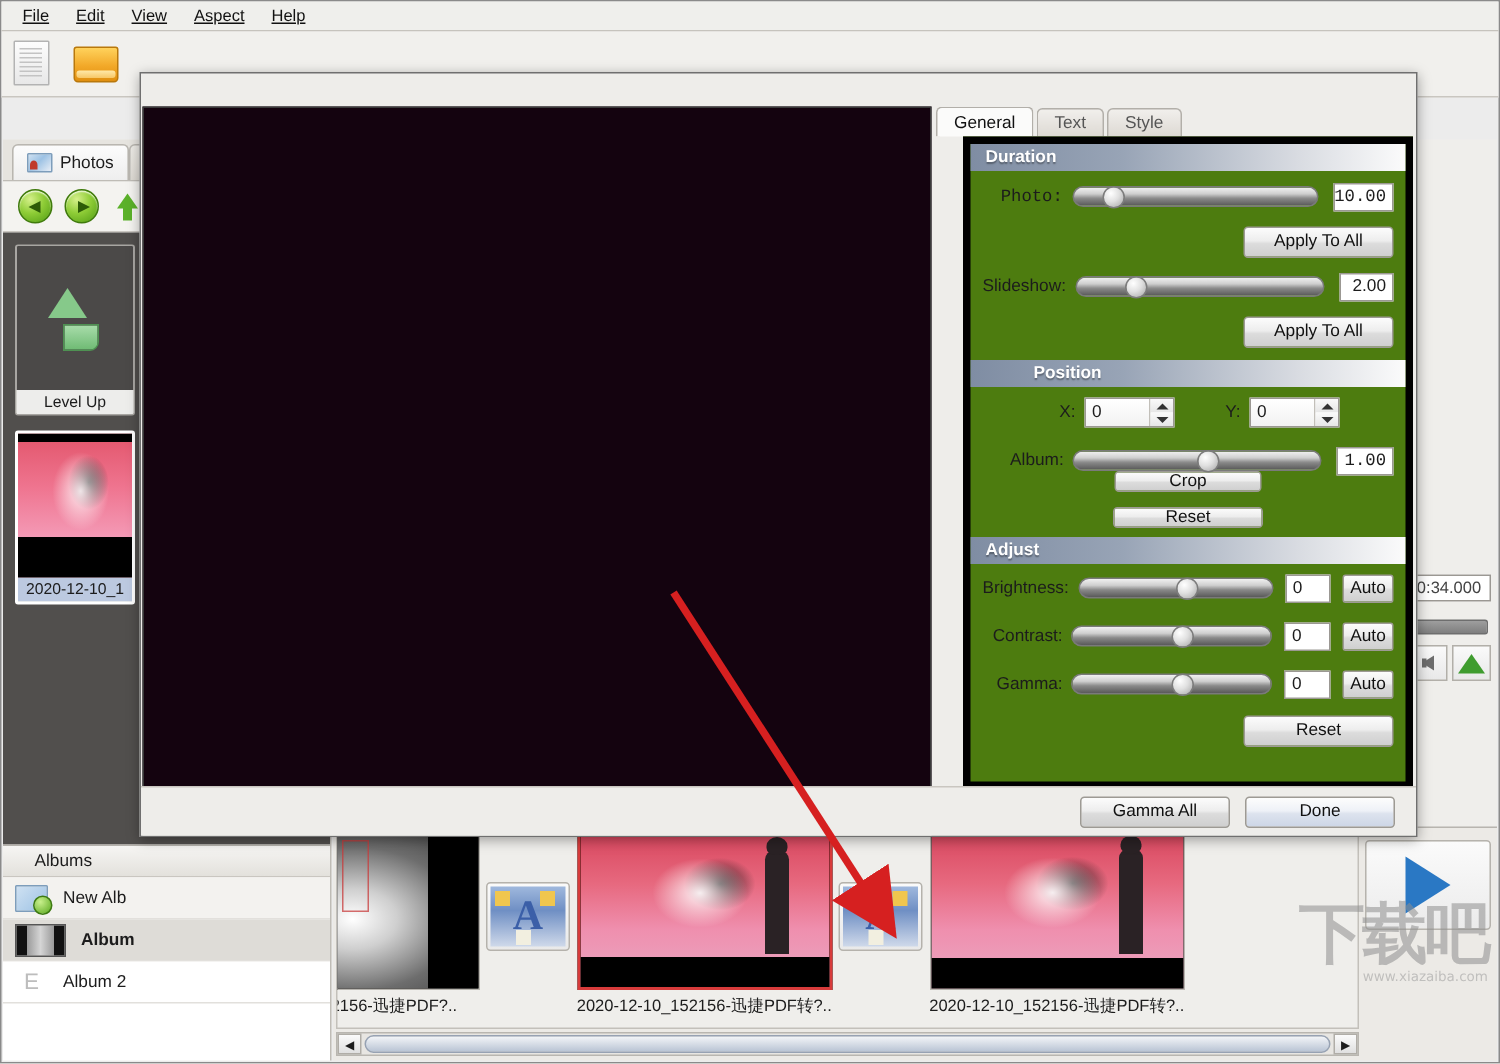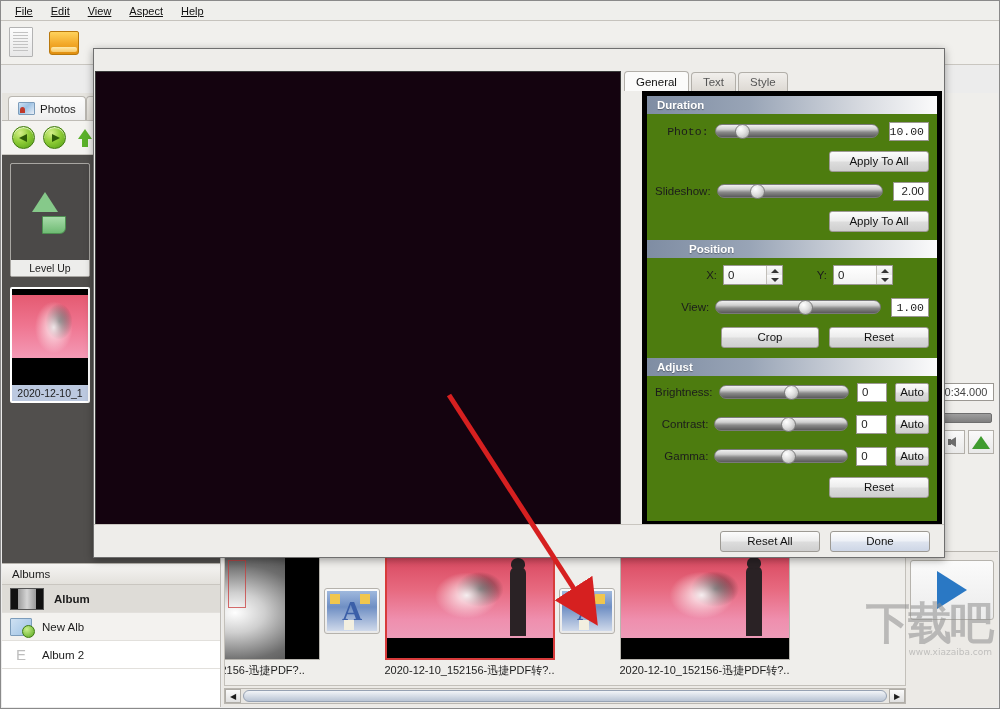--- a/index.html
+++ b/index.html
@@ -158,21 +158,21 @@
       linear-gradient(180deg, #000 0%, #000 6%, transparent 6%, transparent 72%, #000 72%, #000 100%),
       radial-gradient(ellipse at 55% 40%, rgba(255,255,255,.85) 0%, rgba(255,255,255,0) 32%),
       radial-gradient(ellipse at 62% 34%, rgba(25,25,25,.92) 0%, rgba(25,25,25,0) 20%),
       linear-gradient(180deg,#e2556b 0%,#ef7590 38%,#f49ab6 72%,#f0b3cb 100%);
   }
 
   #albums-hdr{
     position:absolute; left:0; right:0; top:470px; height:22px;
     background:linear-gradient(180deg,#f6f5f3,#e3e1dc);
     border-top:1px solid #b5b2ac; border-bottom:1px solid #c9c6c0;
-    display:flex; align-items:center; padding-left:10px; font-size:11.5px;
+    display:flex; align-items:center; padding-left:21px; font-size:11.5px;
   }
   #albums-list{ position:absolute; left:0; right:0; top:492px; bottom:0; background:#fff;}
   .album-row{ height:28px; display:flex; align-items:center; gap:10px; padding-left:8px;
     border-bottom:1px solid #e2e0dc; font-size:11.5px; background:#f3f2ef;}
   .album-row.sel{ background:#dedcd7; font-weight:bold;}
   .album-row.plain{ background:#ffffff; border-bottom:1px solid #e2e0dc;}
   .ico-newalbum{ width:22px;height:18px;
     background:linear-gradient(135deg,#cfe1f2,#9dc2e4); border:1px solid #7d9dbb;
     position:relative; border-radius:1px;}
   .ico-newalbum:after{ content:''; position:absolute; right:-4px; bottom:-3px;
@@ -451,27 +451,27 @@
       <div class="cell selected">
         <div class="thumb" style="padding:0;">
           <div class="photo-mini with-bars"></div>
         </div>
         <div class="label">2020-12-10_1</div>
       </div>
     </div>
 
     <div id="albums-hdr">Albums</div>
     <div id="albums-list">
+      <div class="album-row">
+        <span class="ico-newalbum"></span>
+        <span>New Alb</span>
+      </div>
       <div class="album-row sel">
         <span class="ico-albumthumb"></span>
         <span>Album</span>
-      </div>
-      <div class="album-row">
-        <span class="ico-newalbum"></span>
-        <span>New Alb</span>
       </div>
       <div class="album-row plain">
         <span class="ico-albumE">E</span>
         <span>Album 2</span>
       </div>
     </div>
   </div>
 
   <div id="filmstrip">
     <div id="strip-inner">
@@ -609,28 +609,28 @@
                   <i class="up"></i>
                 </div>
               <div class="ar">
                   <i class="dn"></i>
                 </div>
             </div>
           </div>
         </div>
 
         <div class="row" style="height:30px;">
-          <div class="rlabel" style="width:62px;">View:</div>
+          <div class="rlabel" style="width:62px;">Album:</div>
           <div class="slider" style="width:190px;margin-left:6px;">
             <div class="knob" style="left:50%;"></div>
           </div>
           <div class="numbox r" style="width:40px;margin-left:10px;font-family:Liberation Mono, monospace;">1.00</div>
         </div>
 
-        <div class="row" style="height:30px;justify-content:flex-end;gap:10px;padding-right:8px;">
+        <div class="row" style="height:30px;justify-content:flex-end;gap:10px;padding-right:8px;flex-direction:column;">
           <div class="btn" style="width:98px;">Crop</div>
           <div class="btn" style="width:100px;">Reset</div>
         </div>
 
         <div class="sect-hdr" style="margin-top:6px;">Adjust</div>
 
         <div class="row" style="height:32px;">
           <div class="rlabel" style="width:62px;">Brightness:</div>
           <div class="slider" style="width:155px;margin-left:6px;">
             <div class="knob" style="left:50%;"></div>
@@ -657,21 +657,21 @@
           <div class="btn small" style="width:34px;margin-left:8px;">Auto</div>
         </div>
 
         <div class="row" style="height:30px;justify-content:flex-end;padding-right:8px;">
           <div class="btn" style="width:100px;">Reset</div>
         </div>
       </div>
     </div>
 
     <div id="dlg-footer">
-      <div class="btn">Reset All</div>
+      <div class="btn">Gamma All</div>
       <div class="btn primary">Done</div>
     </div>
   </div>
 
   <svg id="annot-arrow">
     <defs>
       <marker id="ah" markerWidth="9" markerHeight="9" refX="5" refY="4.5" orient="auto">
         <path d="M0,0 L9,4.5 L0,9 z" fill="#d62020"></path>
       </marker>
     </defs>

